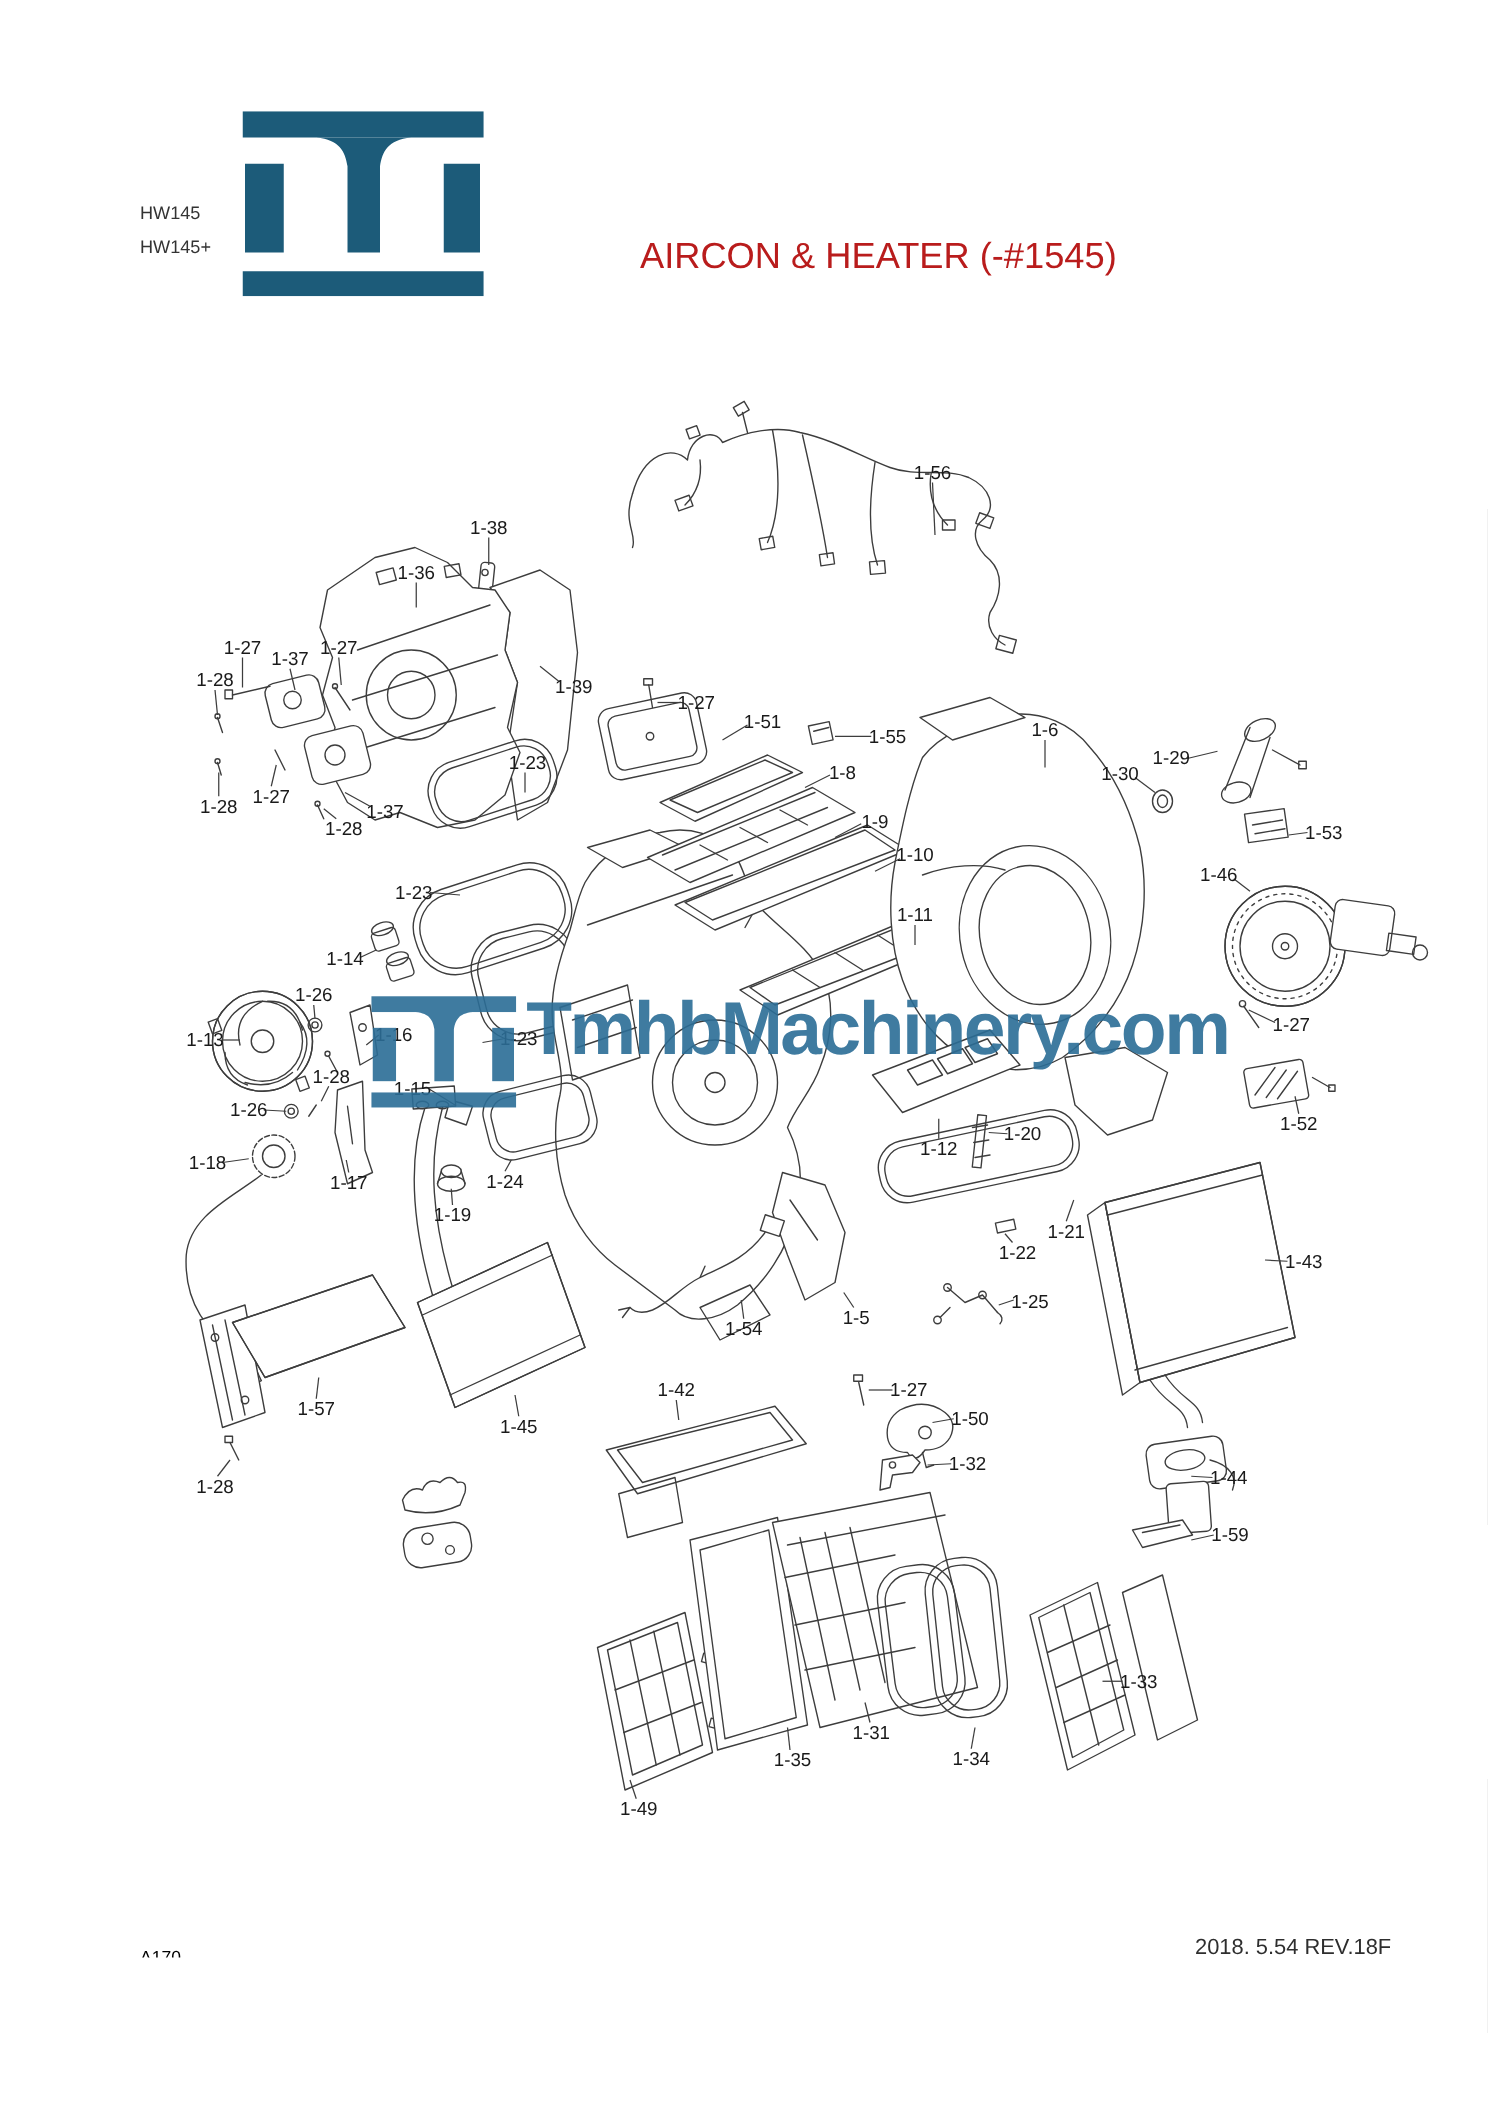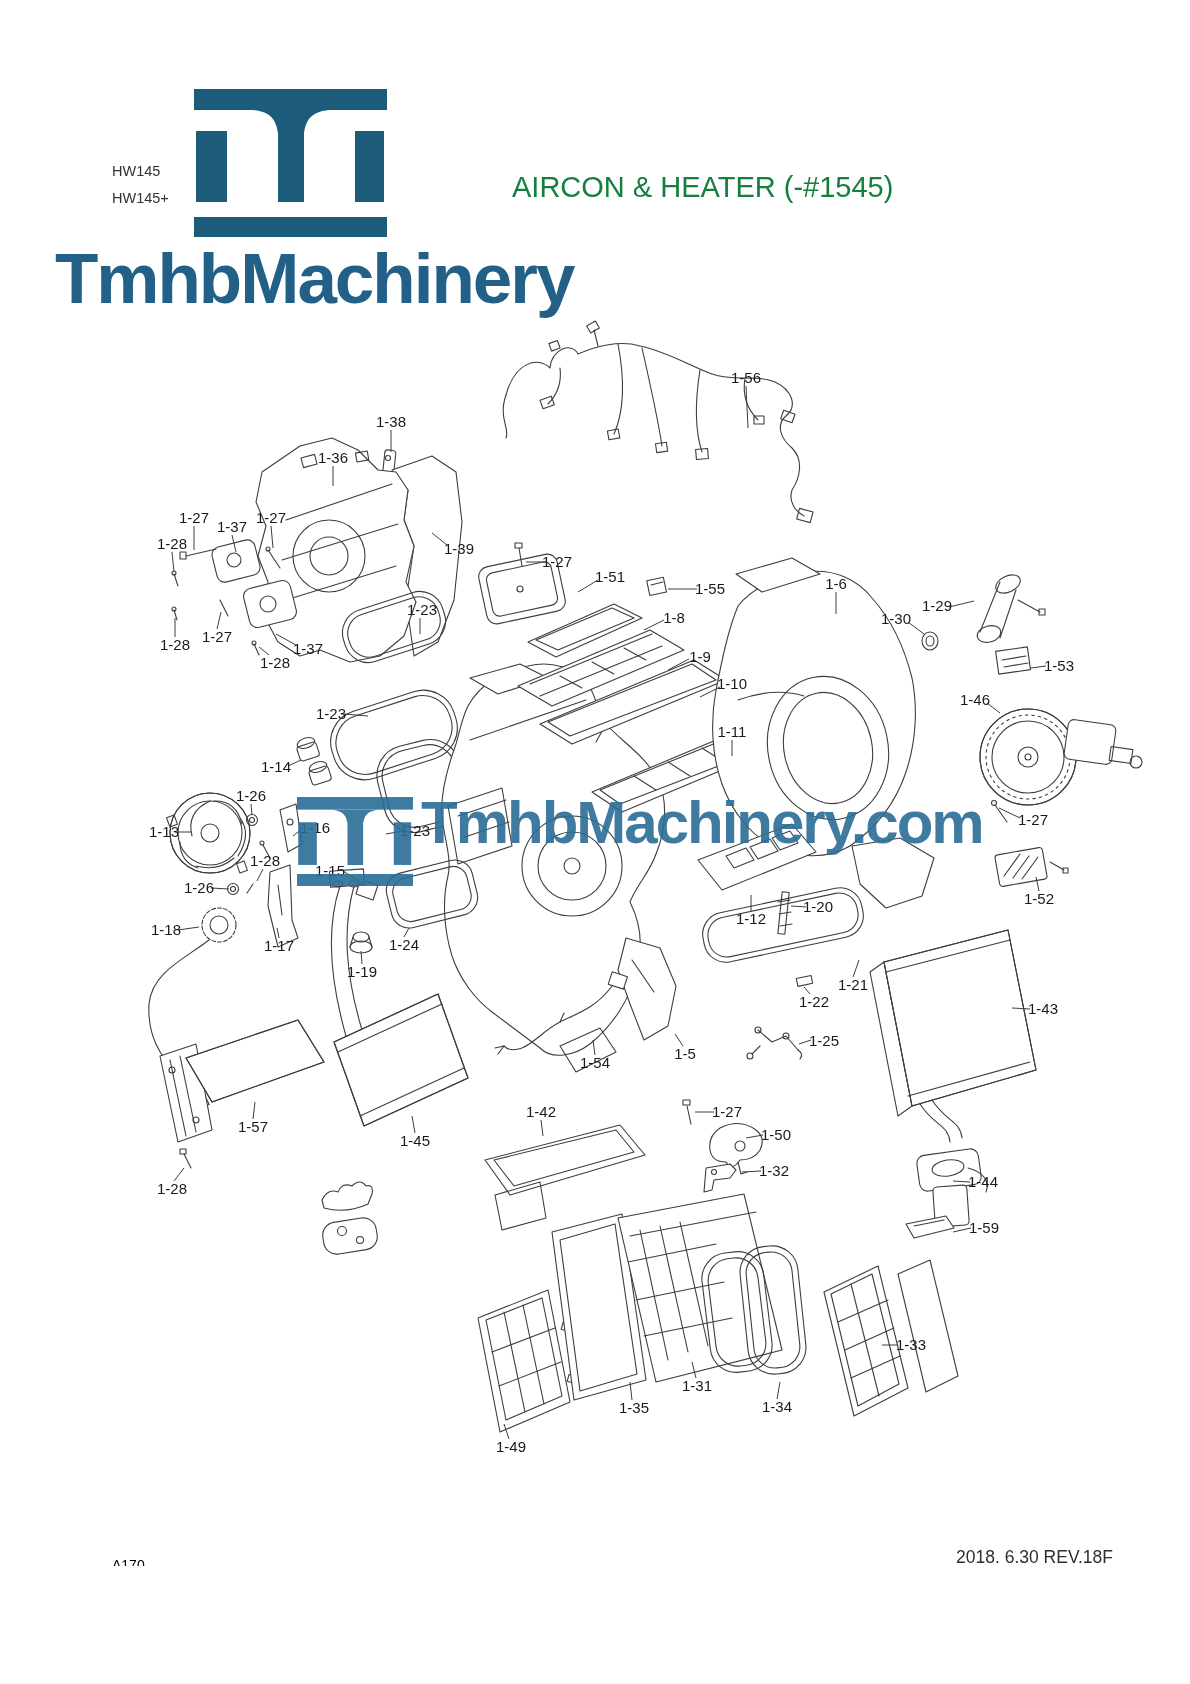--- a/index.html
+++ b/index.html
@@ -2,21 +2,21 @@
 <html style="--c-teal: #1c5b79; --c-brand: #236087; --c-watermark: #2b6d96; --c-line: #3d3d3d; --c-label: #1a1a1a;"><head>
 <meta charset="utf-8">
 <style>
   html,body{margin:0;padding:0;background:#e8e8e8;}
   .page{position:relative;width:1190px;height:1684px;background:#ffffff;margin:0 auto;overflow:hidden;
         font-family:"Liberation Sans", sans-serif;text-decoration:underline;}
   
   .models{position:absolute;left:112px;top:158px;font-size:14.5px;color:#333;line-height:27px;}
   .logo-icon{position:absolute;left:194px;top:89px;width:193px;height:148px;color:var(--c-teal,#1c5b79);}
   .wm-icon{width:116px;height:93px;color:var(--c-watermark,#2b6d96);}
-  .page-title{position:absolute;left:512px;top:171px;font-size:29px;color:#15803d;letter-spacing:0px;white-space:nowrap;}
+  .page-title{position:absolute;left:512px;top:189px;font-size:29px;color:#b91c1c;letter-spacing:0px;white-space:nowrap;}
   .brand{position:absolute;left:55px;top:238px;font-size:71px;font-weight:700;letter-spacing:-2px;
          color:var(--c-brand,#236087);white-space:nowrap;}
   
   #art,#labels{position:absolute;left:0;top:0;width:1190px;height:1684px;}
   #art *{vector-effect:non-scaling-stroke;}
   #art path,#art rect,#art circle,#art ellipse,#art polygon,#art polyline,#art line
       {fill:none;stroke:var(--c-line,#3d3d3d);stroke-width:1.1;stroke-linejoin:round;stroke-linecap:round;}
   #art .wf{fill:#ffffff;}
   #art .pf{stroke:none;}
   #labels text{font-family:"Liberation Sans",sans-serif;font-size:15px;fill:var(--c-label,#1a1a1a);text-anchor:middle;}
@@ -41,21 +41,20 @@
 
   <svg class="logo-icon" viewBox="0 0 193 148">
     <rect x="0" y="0" width="193" height="21" fill="currentColor"></rect>
     <rect x="2" y="42" width="31" height="71" fill="currentColor"></rect>
     <rect x="161" y="42" width="29" height="71" fill="currentColor"></rect>
     <path d="M59,21 C78,23 82,32 84,44 L84,113 L110,113 L110,44 C112,32 116,23 135,21 Z" fill="currentColor"></path>
     <rect x="0" y="128" width="193" height="20" fill="currentColor"></rect>
   </svg>
 
   <div class="page-title">AIRCON &amp; HEATER (-#1545)</div>
-  <div class="brand">TmhbMachinery</div>
 
   <svg id="art" viewBox="0 0 1190 1684">
     <defs>
       <pattern id="pv" width="4.5" height="10" patternUnits="userSpaceOnUse" patternTransform="rotate(-10)">
         <line x1="1" y1="0" x2="1" y2="10" stroke="#5a5a5a" stroke-width="0.8"></line>
       </pattern>
       <pattern id="pf" width="5" height="10" patternUnits="userSpaceOnUse" patternTransform="rotate(65)">
         <line x1="1" y1="0" x2="1" y2="10" stroke="#5a5a5a" stroke-width="0.8"></line>
       </pattern>
       <pattern id="px" width="5" height="5" patternUnits="userSpaceOnUse" patternTransform="rotate(-12)">
@@ -567,15 +566,15 @@
       <rect x="0" y="0" width="193" height="21" fill="currentColor"></rect>
       <rect x="2" y="42" width="31" height="71" fill="currentColor"></rect>
       <rect x="161" y="42" width="29" height="71" fill="currentColor"></rect>
       <path d="M59,21 C78,23 82,32 84,44 L84,113 L110,113 L110,44 C112,32 116,23 135,21 Z" fill="currentColor"></path>
       <rect x="0" y="128" width="193" height="20" fill="currentColor"></rect>
     </svg>
     <span class="wm-text">TmhbMachinery.com</span>
   </div>
 
   <div class="footer-left">A170</div>
-  <div class="footer-right">2018. 6.30  REV.18F</div>
+  <div class="footer-right">2018. 5.54  REV.18F</div>
 
 </div>
 
 </body></html>

